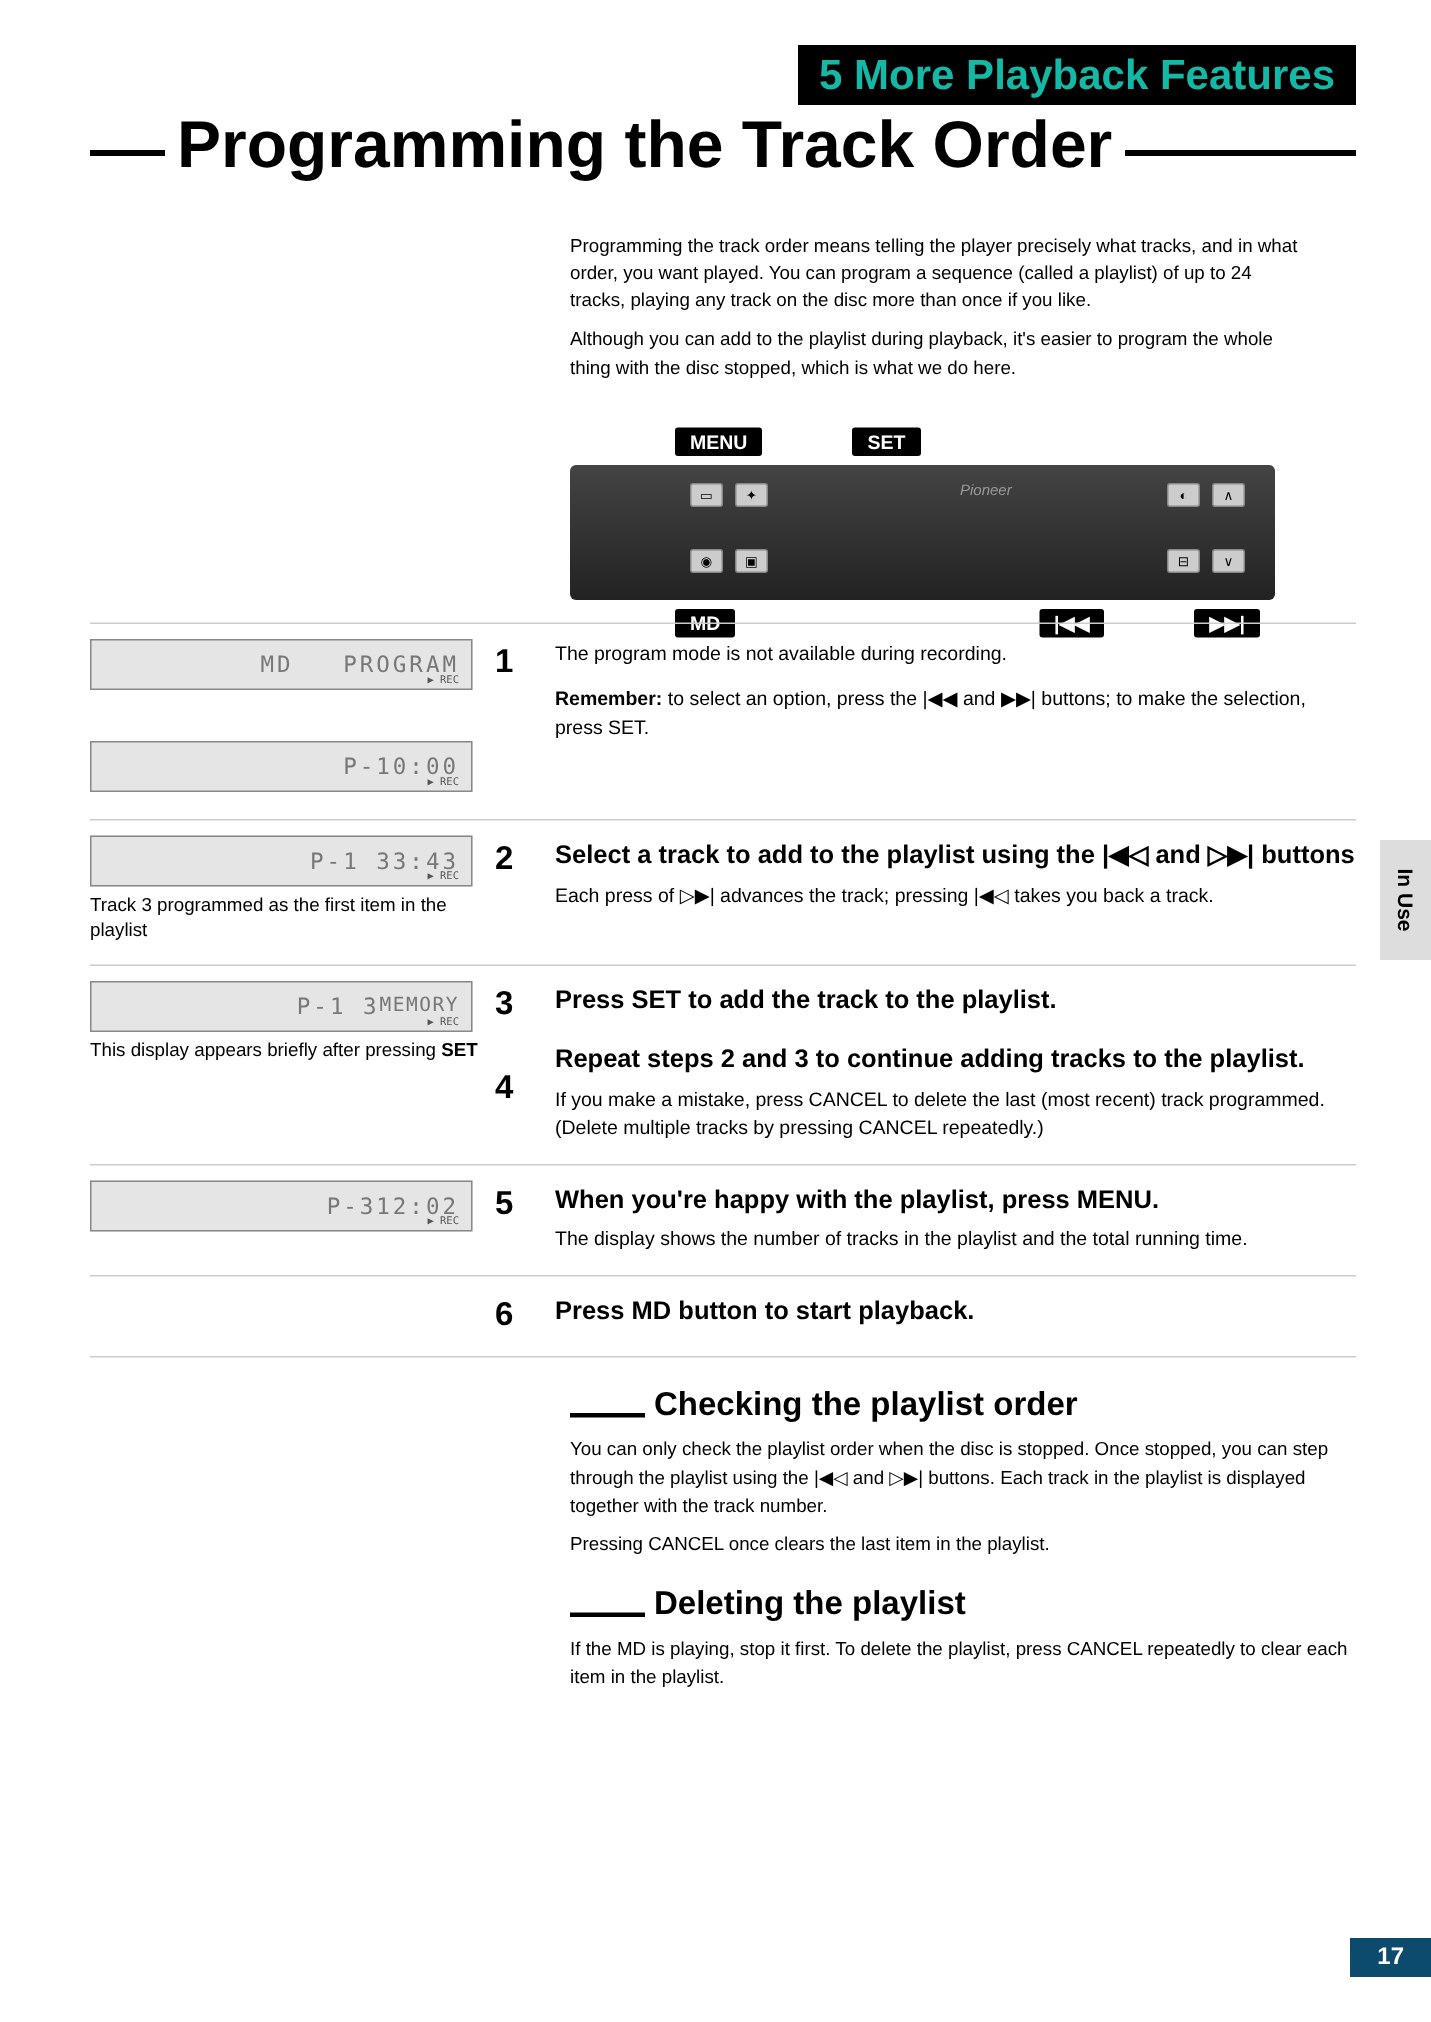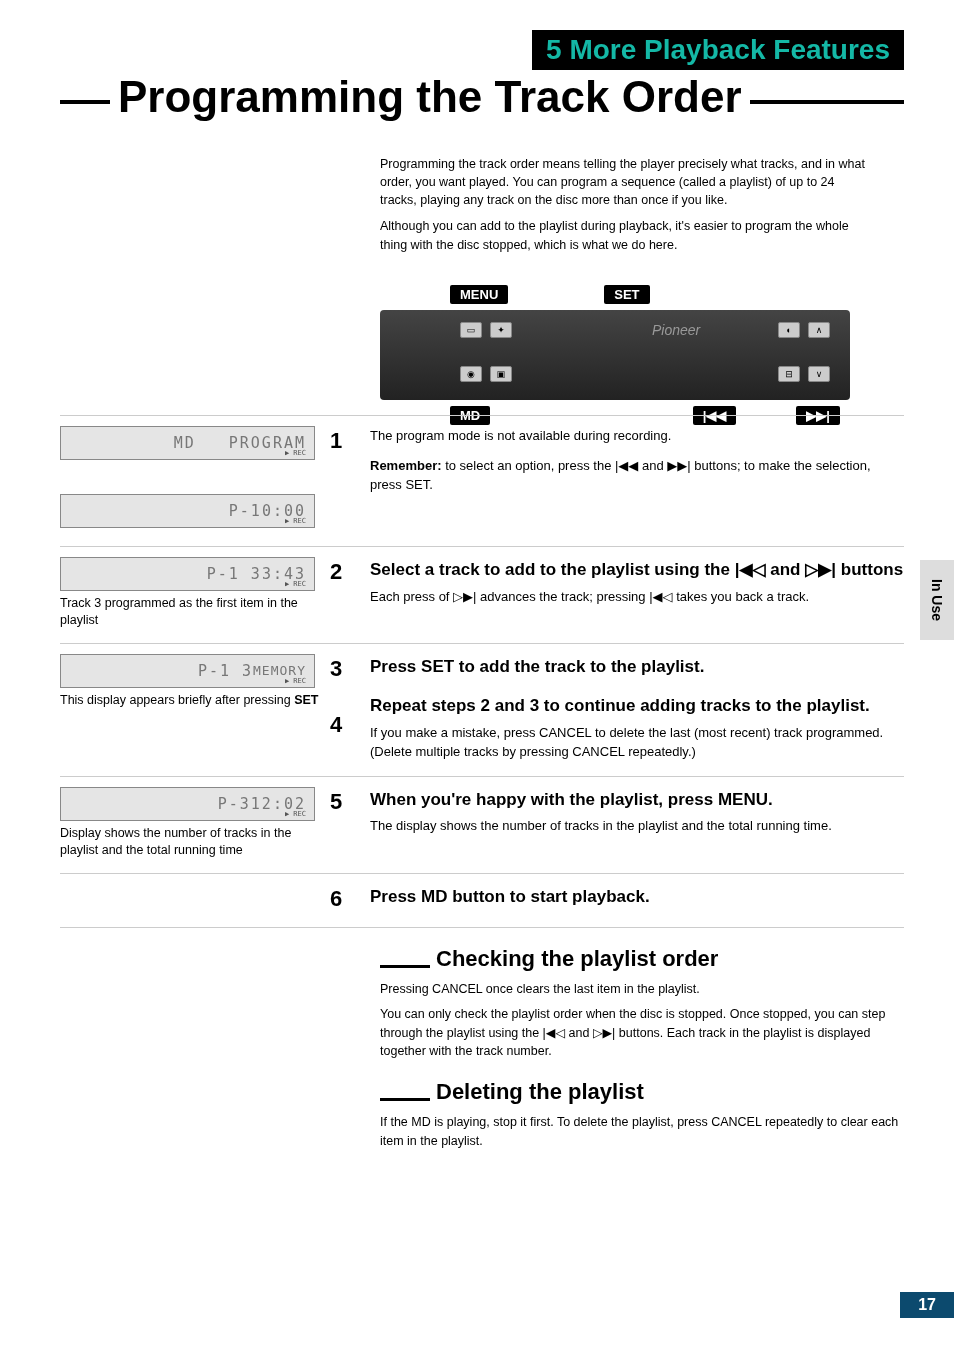--- a/index.html
+++ b/index.html
@@ -8,33 +8,33 @@
   .chapter-bar { position: absolute; top: 30px; right: 50px; background: #000; color: #14b8a6; font-size: 28px; font-weight: bold; padding: 4px 14px; }
   .title-wrap { position: absolute; top: 72px; left: 60px; right: 50px; }
   .title-block { display:flex; align-items:flex-start; }
   .title-lead { width:50px; border-top:4px solid #000; margin-top:28px; }
   .title-text { font-size:44px; font-weight:bold; padding:0 8px; }
   .title-tail { flex:1; border-top:4px solid #000; margin-top:28px; }
   .intro { position: absolute; top: 155px; left: 380px; right: 80px; font-size: 12.5px; line-height: 1.45; color: #000; }
   .intro p { margin-bottom: 8px; }
 
   .remote-area { position: absolute; top: 285px; left: 380px; right:80px; }
-  .remote-labels { display:flex; justify-content:flex-start; gap:96px; margin-bottom:6px; }
+  .remote-labels { display:flex; justify-content:flex-start; gap:60px; margin-bottom:6px; }
   .btn-label { background:#000; color:#fff; font-size:13px; font-weight:bold; padding:2px 10px; border-radius:2px; }
   .remote-box { width: 470px; height: 90px; background: linear-gradient(#444,#222); border-radius: 4px; position: relative; }
   .rb-btn { position:absolute; width:22px; height:16px; background:#ccc; border:1px solid #888; border-radius:2px; font-size:9px; display:flex; align-items:center; justify-content:center; }
   .rb-menu { top:12px; left:80px; }
   .rb-set  { top:12px; left:110px; }
   .rb-md   { top:56px; left:80px; }
   .rb-cancel { top:56px; left:110px; }
   .rb-up   { top:12px; right:20px; }
   .rb-down { top:56px; right:20px; }
   .rb-eq   { top:12px; right:50px; }
   .rb-vol  { top:56px; right:50px; }
-  .brand { position:absolute; top:12px; left:272px; color:#999; font-size:14px; font-style:italic; }
+  .brand { position:absolute; top:12px; left:260px; color:#999; font-size:10px; font-style:italic; }
   .remote-bottom { display:flex; justify-content:space-between; margin-top:6px; width:470px; }
   .remote-bottom .btn-label { }
 
   .content { position:absolute; top:415px; left:60px; right:50px; }
   .row { display:flex; align-items:flex-start; border-bottom:1px solid #ccc; padding:10px 0 14px; }
   .row.topborder { border-top:1px solid #ccc; }
   .lcol { width: 270px; flex-shrink:0; padding-right:10px; }
   .numcol { width: 40px; flex-shrink:0; font-size:22px; font-weight:bold; text-align:left; padding-top:2px; }
   .rcol { flex:1; font-size:13px; line-height:1.5; }
   .rcol .step-title { font-size:17px; font-weight:bold; margin-bottom:4px; }
@@ -164,21 +164,20 @@
       </div>
     </div>
 
     <div class="row">
       <div class="lcol">
         <div class="lcd">
           <span class="lmain">P-3</span>
           <span class="lright">12:02</span>
           <span class="dot">▶ REC</span>
         </div>
-        <div class="lcap">Display shows the number of tracks in the playlist and the total running time</div>
       </div>
       <div class="numcol">5</div>
       <div class="rcol">
         <div class="step-title">When you're happy with the playlist, press MENU.</div>
         <div>The display shows the number of tracks in the playlist and the total running time.</div>
       </div>
     </div>
 
     <div class="row">
       <div class="lcol"></div>
@@ -188,22 +187,22 @@
       </div>
     </div>
 
     <div style="margin-left:320px;">
       <div class="subhead-wrap">
         <div class="subhead-lead"></div>
         <div class="subhead">Checking the playlist order</div>
       </div>
     </div>
     <div class="sub-body">
+      <p>You can only check the playlist order when the disc is stopped. Once stopped, you can step through the playlist using the |◀◁ and ▷▶| buttons. Each track in the playlist is displayed together with the track number.</p>
       <p>Pressing CANCEL once clears the last item in the playlist.</p>
-      <p>You can only check the playlist order when the disc is stopped. Once stopped, you can step through the playlist using the |◀◁ and ▷▶| buttons. Each track in the playlist is displayed together with the track number.</p>
     </div>
 
     <div style="margin-left:320px; margin-top:10px;">
       <div class="subhead-wrap">
         <div class="subhead-lead"></div>
         <div class="subhead">Deleting the playlist</div>
       </div>
     </div>
     <div class="sub-body">
       <p>If the MD is playing, stop it first. To delete the playlist, press CANCEL repeatedly to clear each item in the playlist.</p>

